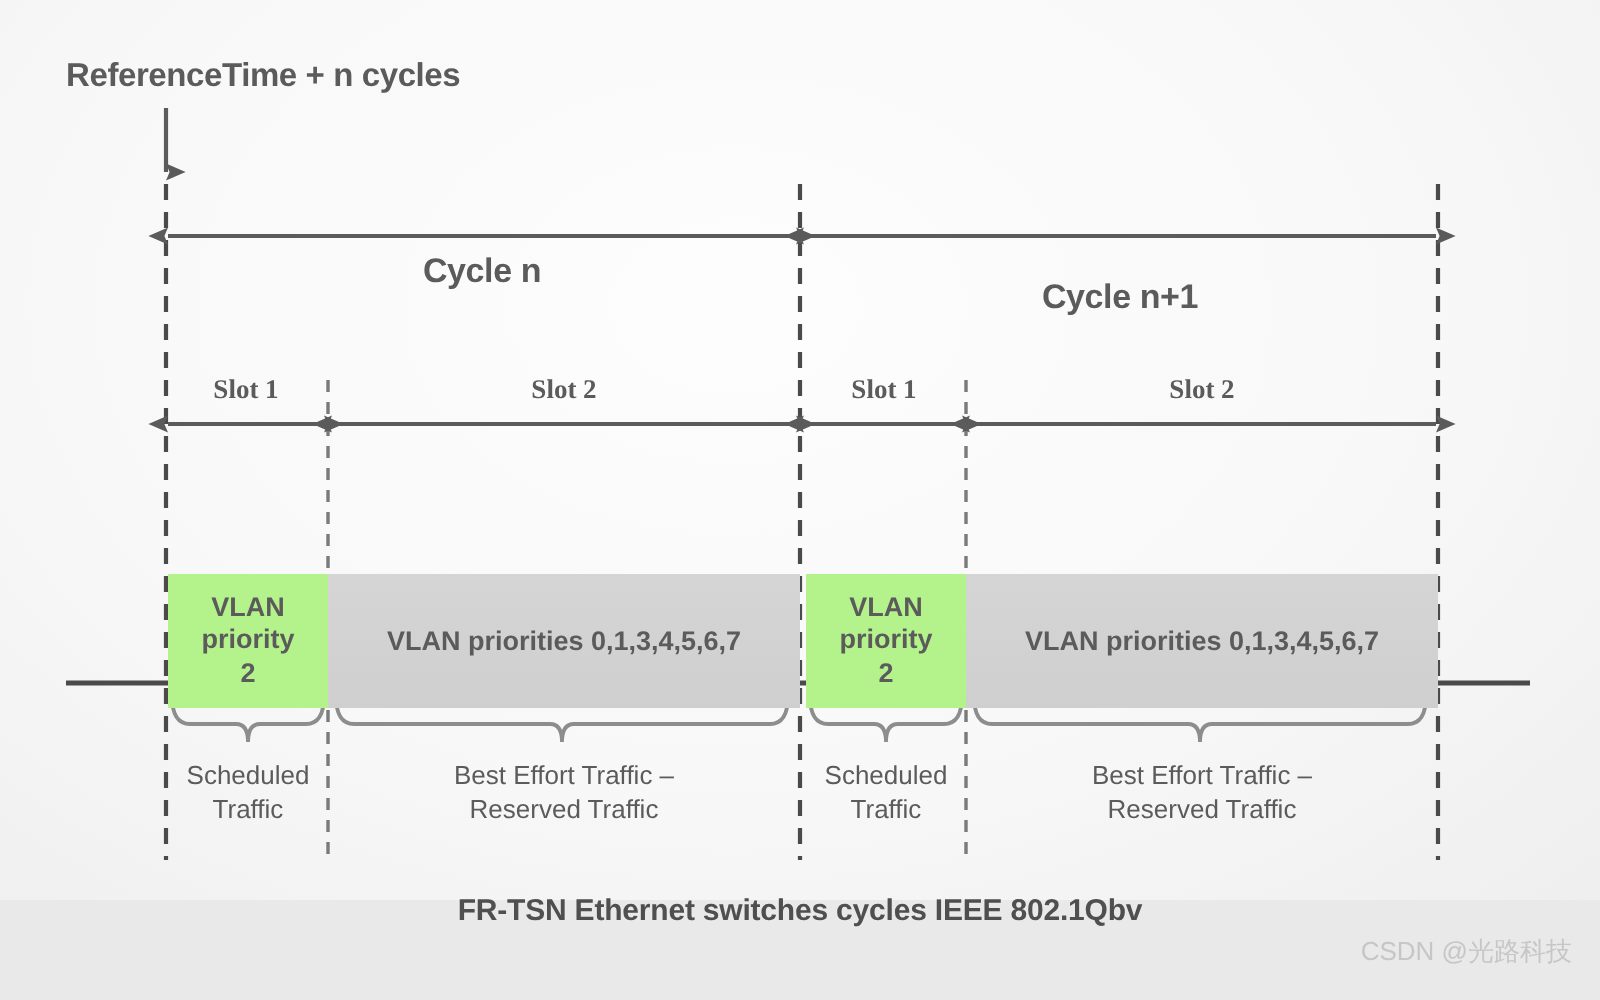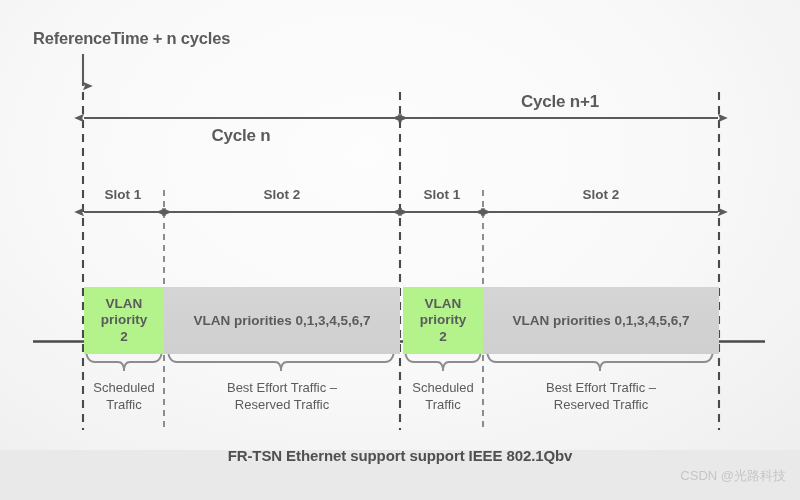--- a/index.html
+++ b/index.html
@@ -47,20 +47,21 @@
     text-align: center;
     transform: translateX(-50%);
     letter-spacing: -0.2px;
   }
   .slot-label {
     top: 187px;
     font-size: 13.5px;
     font-weight: bold;
     text-align: center;
     transform: translateX(-50%);
+    font-family: Liberation Serif, serif;
   }
   .block {
     position: absolute;
     box-sizing: border-box;
     display: flex;
     align-items: center;
     justify-content: center;
     text-align: center;
     font-weight: bold;
     color: #5b5b5b;
@@ -155,21 +156,21 @@
       <path d="M86,348 Q86,362 95,362 L118,362 Q124,362 124,371 Q124,362 130,362 L153,362 Q162,362 162,348"></path>
       <path d="M168,348 Q168,362 177,362 L275,362 Q281,362 281,371 Q281,362 287,362 L385,362 Q394,362 394,348"></path>
       <path d="M405,348 Q405,362 414,362 L437,362 Q443,362 443,371 Q443,362 449,362 L472,362 Q481,362 481,348"></path>
       <path d="M487,348 Q487,362 496,362 L594,362 Q600,362 600,371 Q600,362 606,362 L704,362 Q713,362 713,348"></path>
     </g>
   </svg>
 
   <div class="txt" id="ref-time-label">ReferenceTime + n cycles</div>
 
   <div class="txt cycle-label" style="left:241px;margin-top:34px;">Cycle n</div>
-  <div class="txt cycle-label" style="left:560px;">Cycle n+1</div>
+  <div class="txt cycle-label" style="left:560px;margin-top:47px;">Cycle n+1</div>
 
   <div class="txt slot-label" style="left:123px;">Slot 1</div>
   <div class="txt slot-label" style="left:282px;">Slot 2</div>
   <div class="txt slot-label" style="left:442px;">Slot 1</div>
   <div class="txt slot-label" style="left:601px;">Slot 2</div>
 
   <div class="block block-green" style="left:84px; width:80px;">
     <div>
       <div>VLAN</div>
       <div>priority</div>
@@ -206,17 +207,17 @@
   <div class="txt brace-label" style="left:443px;">
     <div>Scheduled</div>
     <div>Traffic</div>
   </div>
 
   <div class="txt brace-label" style="left:601px;">
     <div>Best Effort Traffic –</div>
     <div>Reserved Traffic</div>
   </div>
 
-  <div class="txt" id="caption">FR-TSN Ethernet support support IEEE 802.1Qbv</div>
+  <div class="txt" id="caption">FR-TSN Ethernet switches cycles IEEE 802.1Qbv</div>
 
   <div class="txt" id="watermark">CSDN @光路科技</div>
 
 </div>
 
 </body></html>

